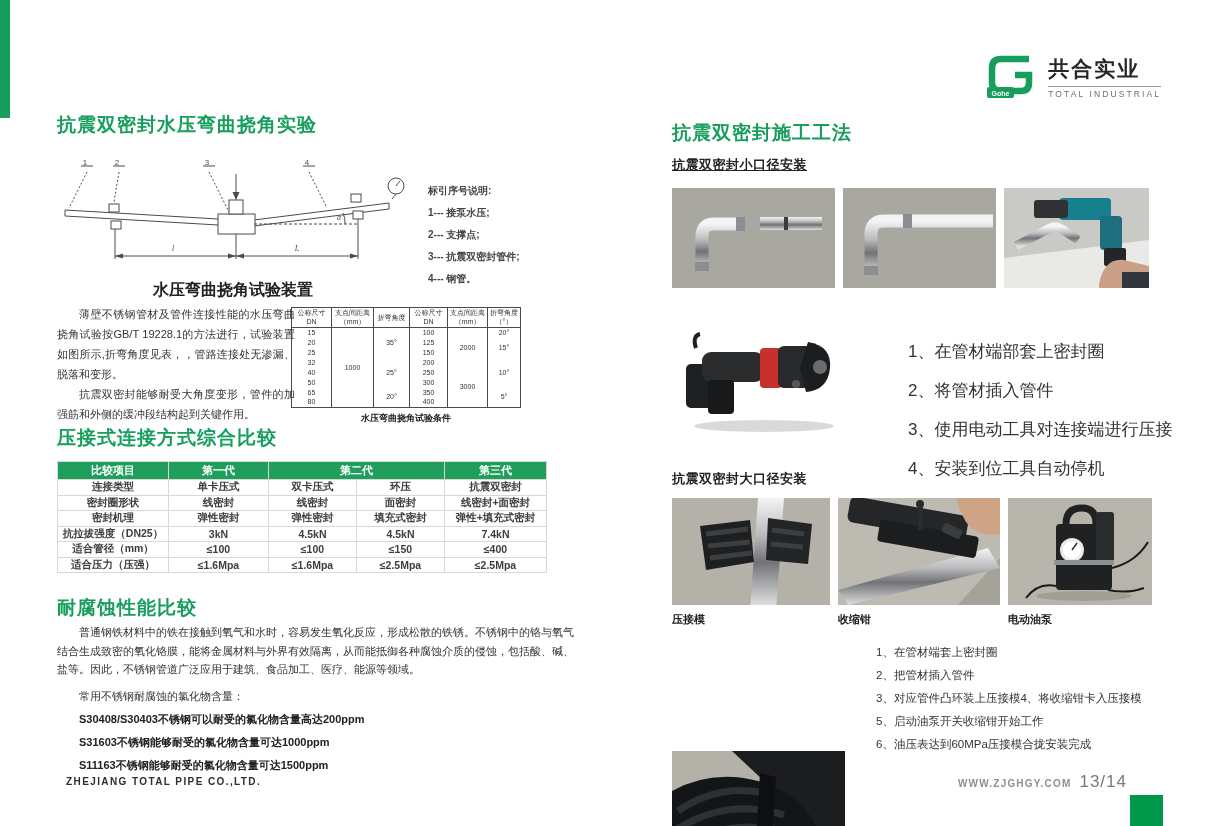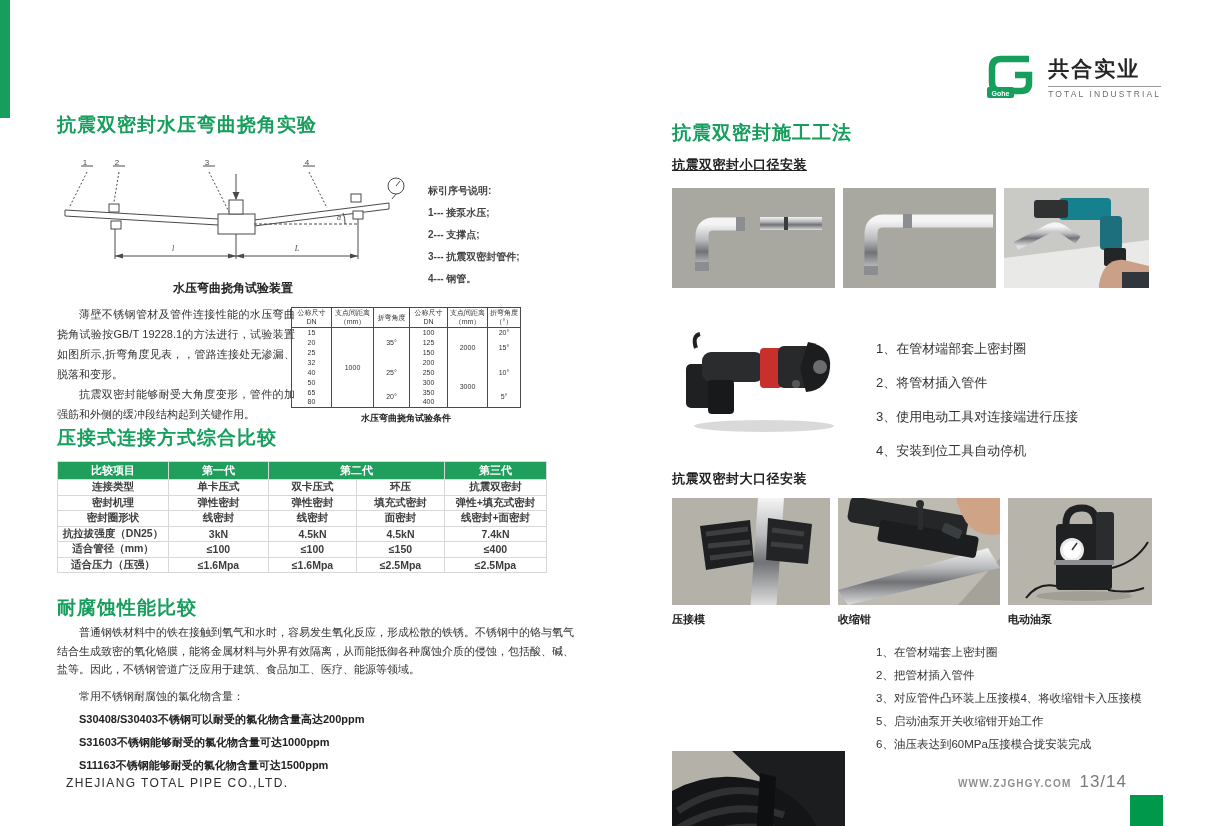--- a/index.html
+++ b/index.html
@@ -28,21 +28,21 @@
   .sub-title { font-size:13px; font-weight:bold; color:#222; letter-spacing:0.5px; white-space:nowrap; }
 
   
   .para { font-size:11px; line-height:20px; text-align:justify; color:#333; text-indent:2em; }
   .para + .para { margin-top:0px; }
 
   
   .diagram svg { display:block; }
   .legend { font-size:10px; color:#444; font-weight:600; }
   .legend div { margin-bottom:8px; }
-  .diagram-caption { font-size:12px; font-weight:bold; color:#222; text-align:center; }
+  .diagram-caption { font-size:16px; font-weight:bold; color:#222; text-align:center; }
 
   
   table.cond { border-collapse:collapse; width:229px; table-layout:fixed; }
   table.cond th, table.cond td {
     border-left:1px solid #4a4a4a; border-right:1px solid #4a4a4a;
     font-size:7px; text-align:center; color:#333; padding:0 1px;
     line-height:1.35; font-weight:normal;
   }
   table.cond { border-top:1px solid #4a4a4a; border-bottom:1px solid #4a4a4a; }
   table.cond th { border-bottom:1px solid #4a4a4a; height:19px; }
@@ -62,27 +62,27 @@
 
   
   .corr-para { font-size:11px; line-height:18.5px; text-align:justify; color:#333; text-indent:2em; }
   .corr-sub { font-size:11px; color:#333; margin-top:10px; text-indent:2em; }
   .corr-item { font-size:11px; font-weight:bold; color:#222; margin-top:8px; text-indent:2em; }
 
   
   .photo-row { display:flex; gap:8px; }
   .photo { position:relative; overflow:hidden; flex:0 0 auto; }
   .photo svg { display:block; }
-  .steps-small div { font-size:13px; color:#333; margin-bottom:16px; white-space:nowrap; }
+  .steps-small div { font-size:17px; color:#333; margin-bottom:16px; white-space:nowrap;margin-left:32px; }
   .steps-large div { font-size:11.5px; color:#333; margin-bottom:8px; white-space:nowrap; }
   .caption-row { display:flex; gap:8px; }
   .caption-row div { font-size:11px; font-weight:bold; color:#222; text-align:left; }
 
   
-  .footer-company { left:66px; top:776px; font-size:12px; font-weight:normal; letter-spacing:1.4px; color:#2e2e2e; }
+  .footer-company { left:66px; top:776px; font-size:10px; font-weight:bold; letter-spacing:1.4px; color:#2e2e2e; }
   .footer-right { right:82px; top:772px; display:flex; align-items:baseline; gap:8px;justify-content:center; }
   .footer-site { font-size:10px; font-weight:bold; color:#8f8f8f; letter-spacing:1.2px; }
   .footer-page { font-size:17px; color:#7a7a7a; letter-spacing:1px; }
 </style>
 </head>
 <body>
 
 <div class="abs green-edge"></div>
 
 <div class="abs logo">
@@ -248,32 +248,32 @@
     <th style="width:102px">第三代</th>
   </tr>
   <tr>
     <td>连接类型</td>
     <td>单卡压式</td>
     <td>双卡压式</td>
     <td>环压</td>
     <td>抗震双密封</td>
   </tr>
   <tr>
+    <td>密封圈形状</td>
+    <td>线密封</td>
+    <td>线密封</td>
+    <td>面密封</td>
+    <td>线密封+面密封</td>
+  </tr>
+  <tr>
     <td>密封机理</td>
     <td>弹性密封</td>
     <td>弹性密封</td>
     <td>填充式密封</td>
     <td>弹性+填充式密封</td>
-  </tr>
-  <tr>
-    <td>密封圈形状</td>
-    <td>线密封</td>
-    <td>线密封</td>
-    <td>面密封</td>
-    <td>线密封+面密封</td>
   </tr>
   <tr>
     <td>抗拉拔强度（DN25）</td>
     <td>3kN</td>
     <td>4.5kN</td>
     <td>4.5kN</td>
     <td>7.4kN</td>
   </tr>
   <tr>
     <td>适合管径（mm）</td>

